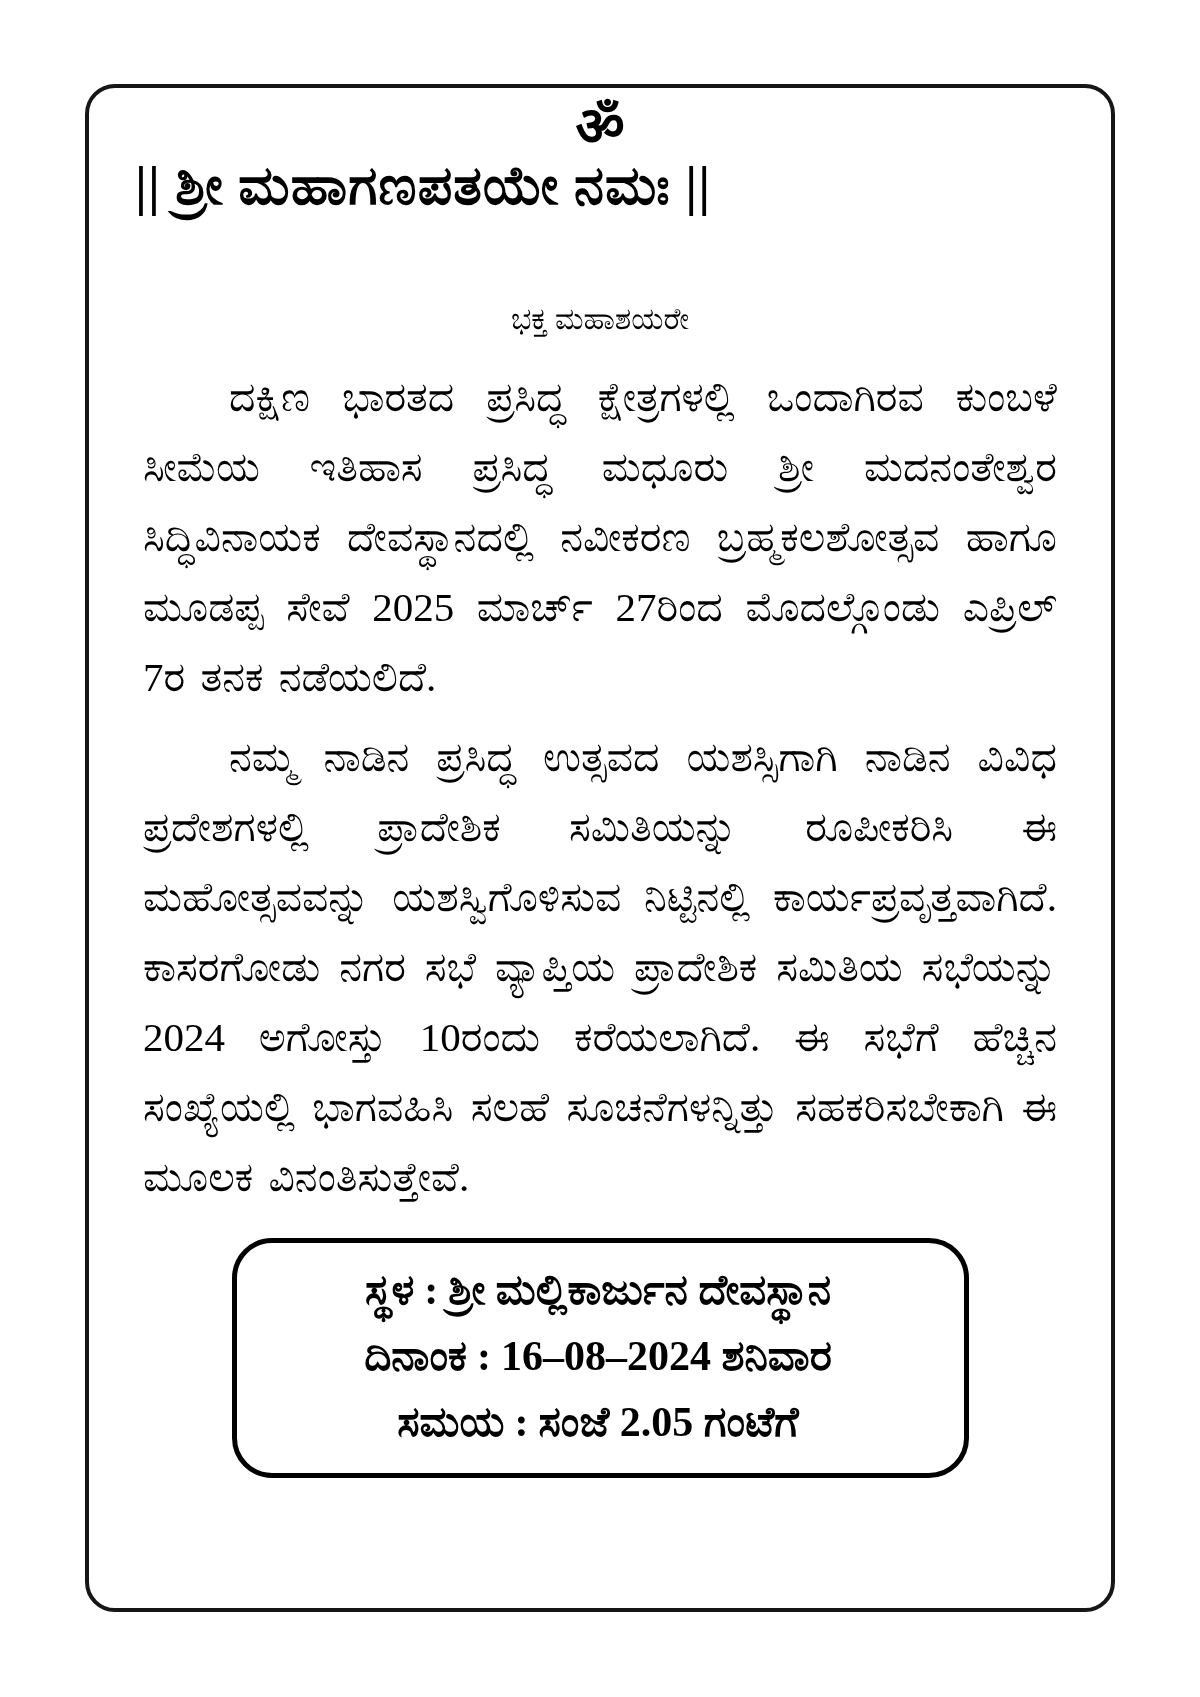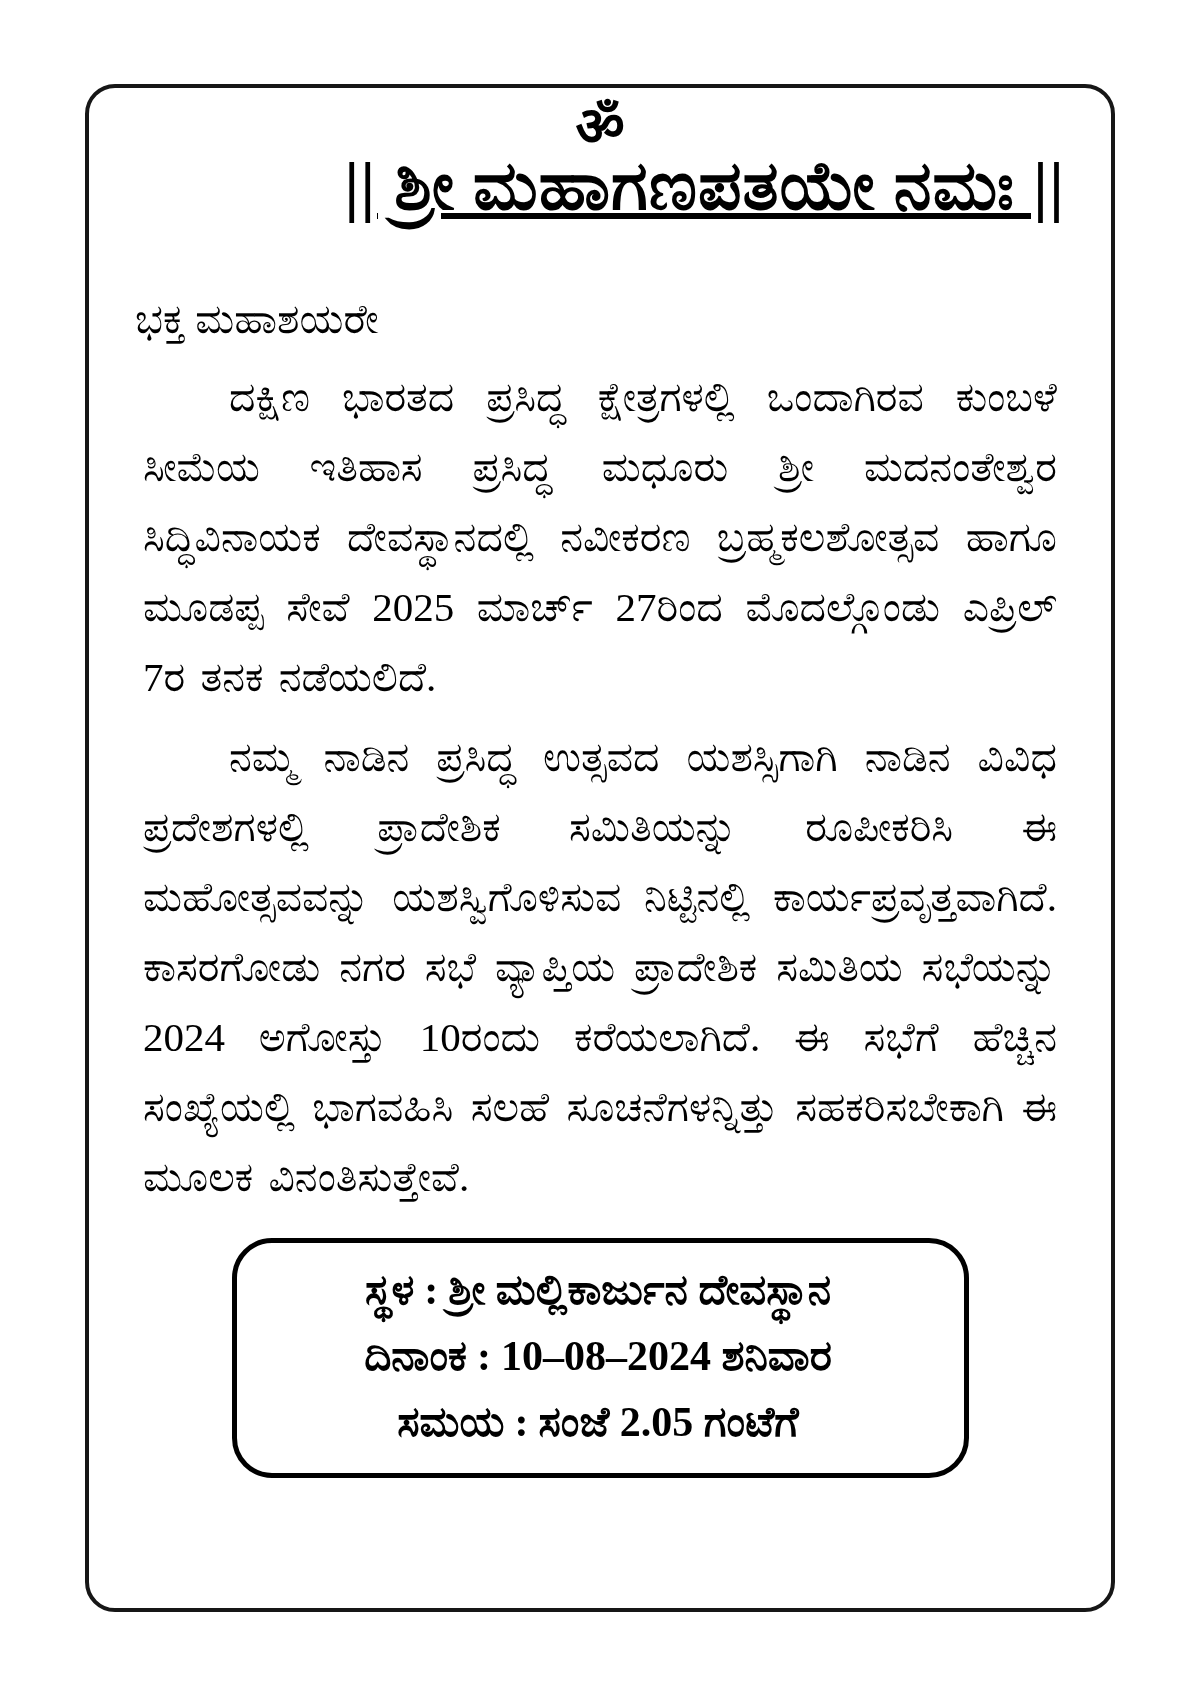--- a/index.html
+++ b/index.html
@@ -27,31 +27,31 @@
     border-radius: 30px;
     padding: 8px 46px 0 46px;
   }
   .om-line {
     text-align: center;
     font-size: 54px;
     line-height: 62px;
     font-weight: 700;
   }
   .invocation {
-    text-align: right;
-    font-size: 68px;
+    text-align: left;
+    font-size: 54px;
     line-height: 56px;
     font-weight: 700;
     letter-spacing: 1px;
-    text-decoration: underline;
   }
   .salutation {
     margin-top: 70px;
-    font-size: 41px;
+    font-size: 30px;
     line-height: 70px;
+    text-align: center;
   }
   .body-para {
     margin: 8px;
     font-size: 41px;
     line-height: 70px;
     text-align: justify;
     text-indent: 86px;
     word-spacing: 5px;
   }
   .body-para.second {
@@ -90,21 +90,21 @@
 
     <p class="body-para">ದಕ್ಷಿಣ ಭಾರತದ ಪ್ರಸಿದ್ಧ ಕ್ಷೇತ್ರಗಳಲ್ಲಿ ಒಂದಾಗಿರವ ಕುಂಬಳೆ ಸೀಮೆಯ ಇತಿಹಾಸ ಪ್ರಸಿದ್ಧ ಮಧೂರು ಶ್ರೀ ಮದನಂತೇಶ್ವರ ಸಿದ್ಧಿವಿನಾಯಕ ದೇವಸ್ಥಾನದಲ್ಲಿ ನವೀಕರಣ ಬ್ರಹ್ಮಕಲಶೋತ್ಸವ ಹಾಗೂ ಮೂಡಪ್ಪ ಸೇವೆ 2025 ಮಾರ್ಚ್ 27ರಿಂದ ಮೊದಲ್ಗೊಂಡು ಎಪ್ರಿಲ್ 7ರ ತನಕ ನಡೆಯಲಿದೆ.</p>
 
     <p class="body-para second">ನಮ್ಮ ನಾಡಿನ ಪ್ರಸಿದ್ಧ ಉತ್ಸವದ ಯಶಸ್ಸಿಗಾಗಿ ನಾಡಿನ ವಿವಿಧ ಪ್ರದೇಶಗಳಲ್ಲಿ ಪ್ರಾದೇಶಿಕ ಸಮಿತಿಯನ್ನು ರೂಪೀಕರಿಸಿ ಈ ಮಹೋತ್ಸವವನ್ನು ಯಶಸ್ವಿಗೊಳಿಸುವ ನಿಟ್ಟಿನಲ್ಲಿ ಕಾರ್ಯಪ್ರವೃತ್ತವಾಗಿದೆ. ಕಾಸರಗೋಡು ನಗರ ಸಭೆ ವ್ಯಾಪ್ತಿಯ ಪ್ರಾದೇಶಿಕ ಸಮಿತಿಯ ಸಭೆಯನ್ನು 2024 ಅಗೋಸ್ತು 10ರಂದು ಕರೆಯಲಾಗಿದೆ. ಈ ಸಭೆಗೆ ಹೆಚ್ಚಿನ ಸಂಖ್ಯೆಯಲ್ಲಿ ಭಾಗವಹಿಸಿ ಸಲಹೆ ಸೂಚನೆಗಳನ್ನಿತ್ತು ಸಹಕರಿಸಬೇಕಾಗಿ ಈ ಮೂಲಕ ವಿನಂತಿಸುತ್ತೇವೆ.</p>
 
     <div class="details-box">
       <div class="details-row">
         <span>ಸ್ಥಳ</span><span class="sep">:</span><span>ಶ್ರೀ ಮಲ್ಲಿಕಾರ್ಜುನ ದೇವಸ್ಥಾನ</span>
       </div>
       <div class="details-row">
-        <span>ದಿನಾಂಕ</span><span class="sep">:</span><span>10–08–2024 ಶನಿವಾರ</span>
+        <span>ದಿನಾಂಕ</span><span class="sep">:</span><span>16–08–2024 ಶನಿವಾರ</span>
       </div>
       <div class="details-row">
         <span>ಸಮಯ</span><span class="sep">:</span><span>ಸಂಜೆ 2.05 ಗಂಟೆಗೆ</span>
       </div>
     </div>
 
   </div>
 </div>
 
 </body></html>

